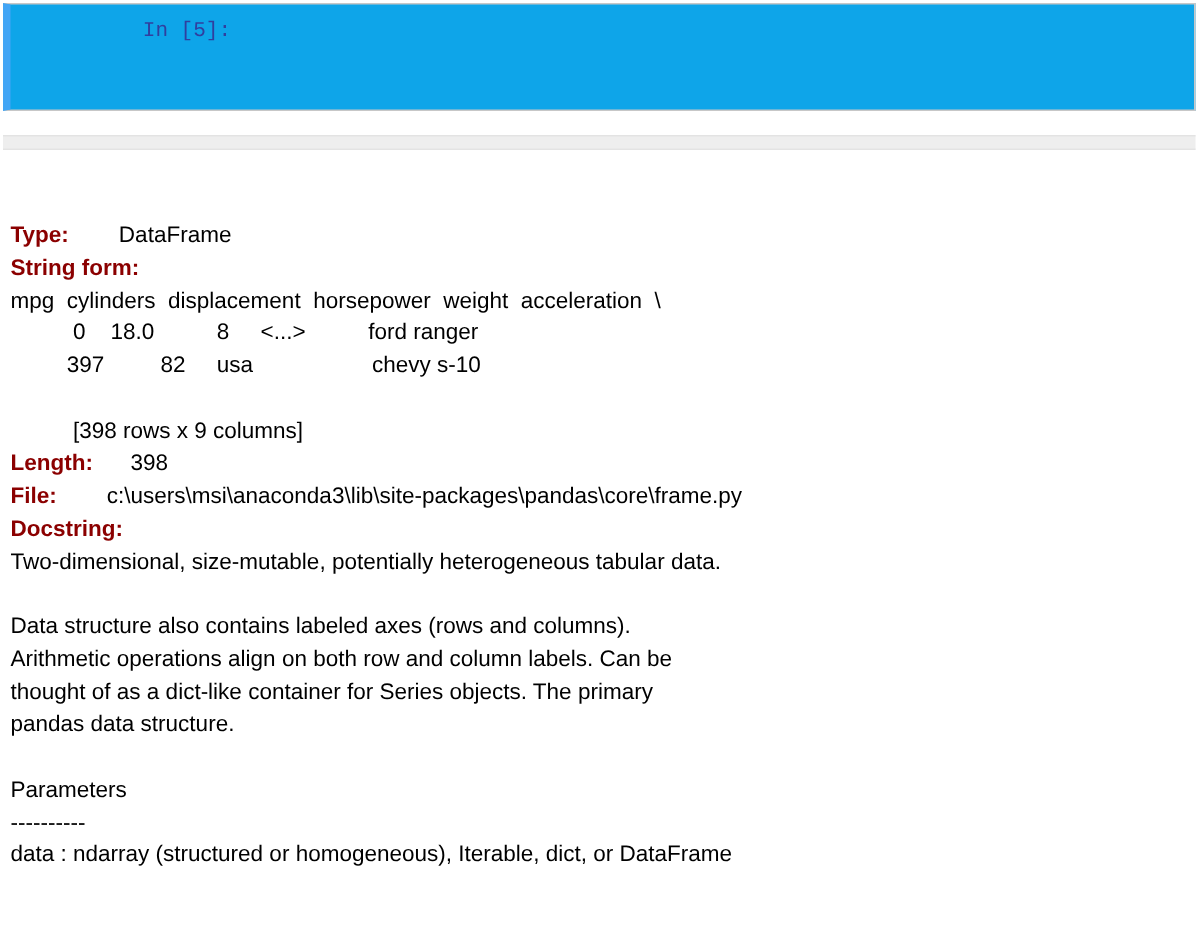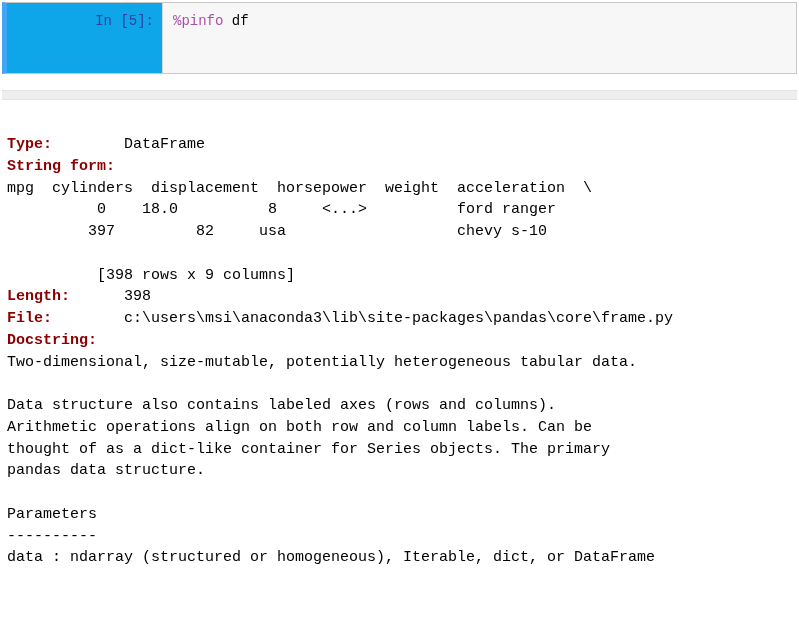--- a/index.html
+++ b/index.html
@@ -39,41 +39,38 @@
   .magic { color: #a94fa9; }
   .code-text { color: #000; }
   .below-bar {
     margin: 16px 2px 0 2px;
     height: 10px;
     background: #eeeeee;
     border-top: 1px solid #e3e3e3;
     border-bottom: 1px solid #e3e3e3;
   }
   .output-block {
-    margin: 28px 2px 0 2px;
+    margin: 40px 2px 0 2px;
     padding: 6px 5px;
-    font-family: Liberation Mono, monospace;
+    font-family: Liberation Sans, sans-serif;
     font-size: 15px;
     line-height: 1.45;
     color: #000;
     white-space: pre;
     overflow: hidden;
   }
   .label-red { color: #8b0000; font-weight: bold; }
   .docstring-text { color: #000; }
 </style>
 </head>
 <body>
 
 <div class="cell-wrapper">
   <div class="prompt-area">
     <span>In [5]:</span>
-  </div>
-  <div class="code-area">
-    <span class="code-line"><span class="magic">%pinfo</span><span class="code-text"> df</span></span>
   </div>
 </div>
 
 <div class="below-bar"></div>
 
 <div class="output-block"><span class="label-red">Type:</span><span>        DataFrame</span>
 <span class="label-red">String form:</span>
 <span>mpg  cylinders  displacement  horsepower  weight  acceleration  \</span>
 <span>          0    18.0          8     &lt;...&gt;          ford ranger</span>
 <span>         397         82     usa                   chevy s-10</span>

